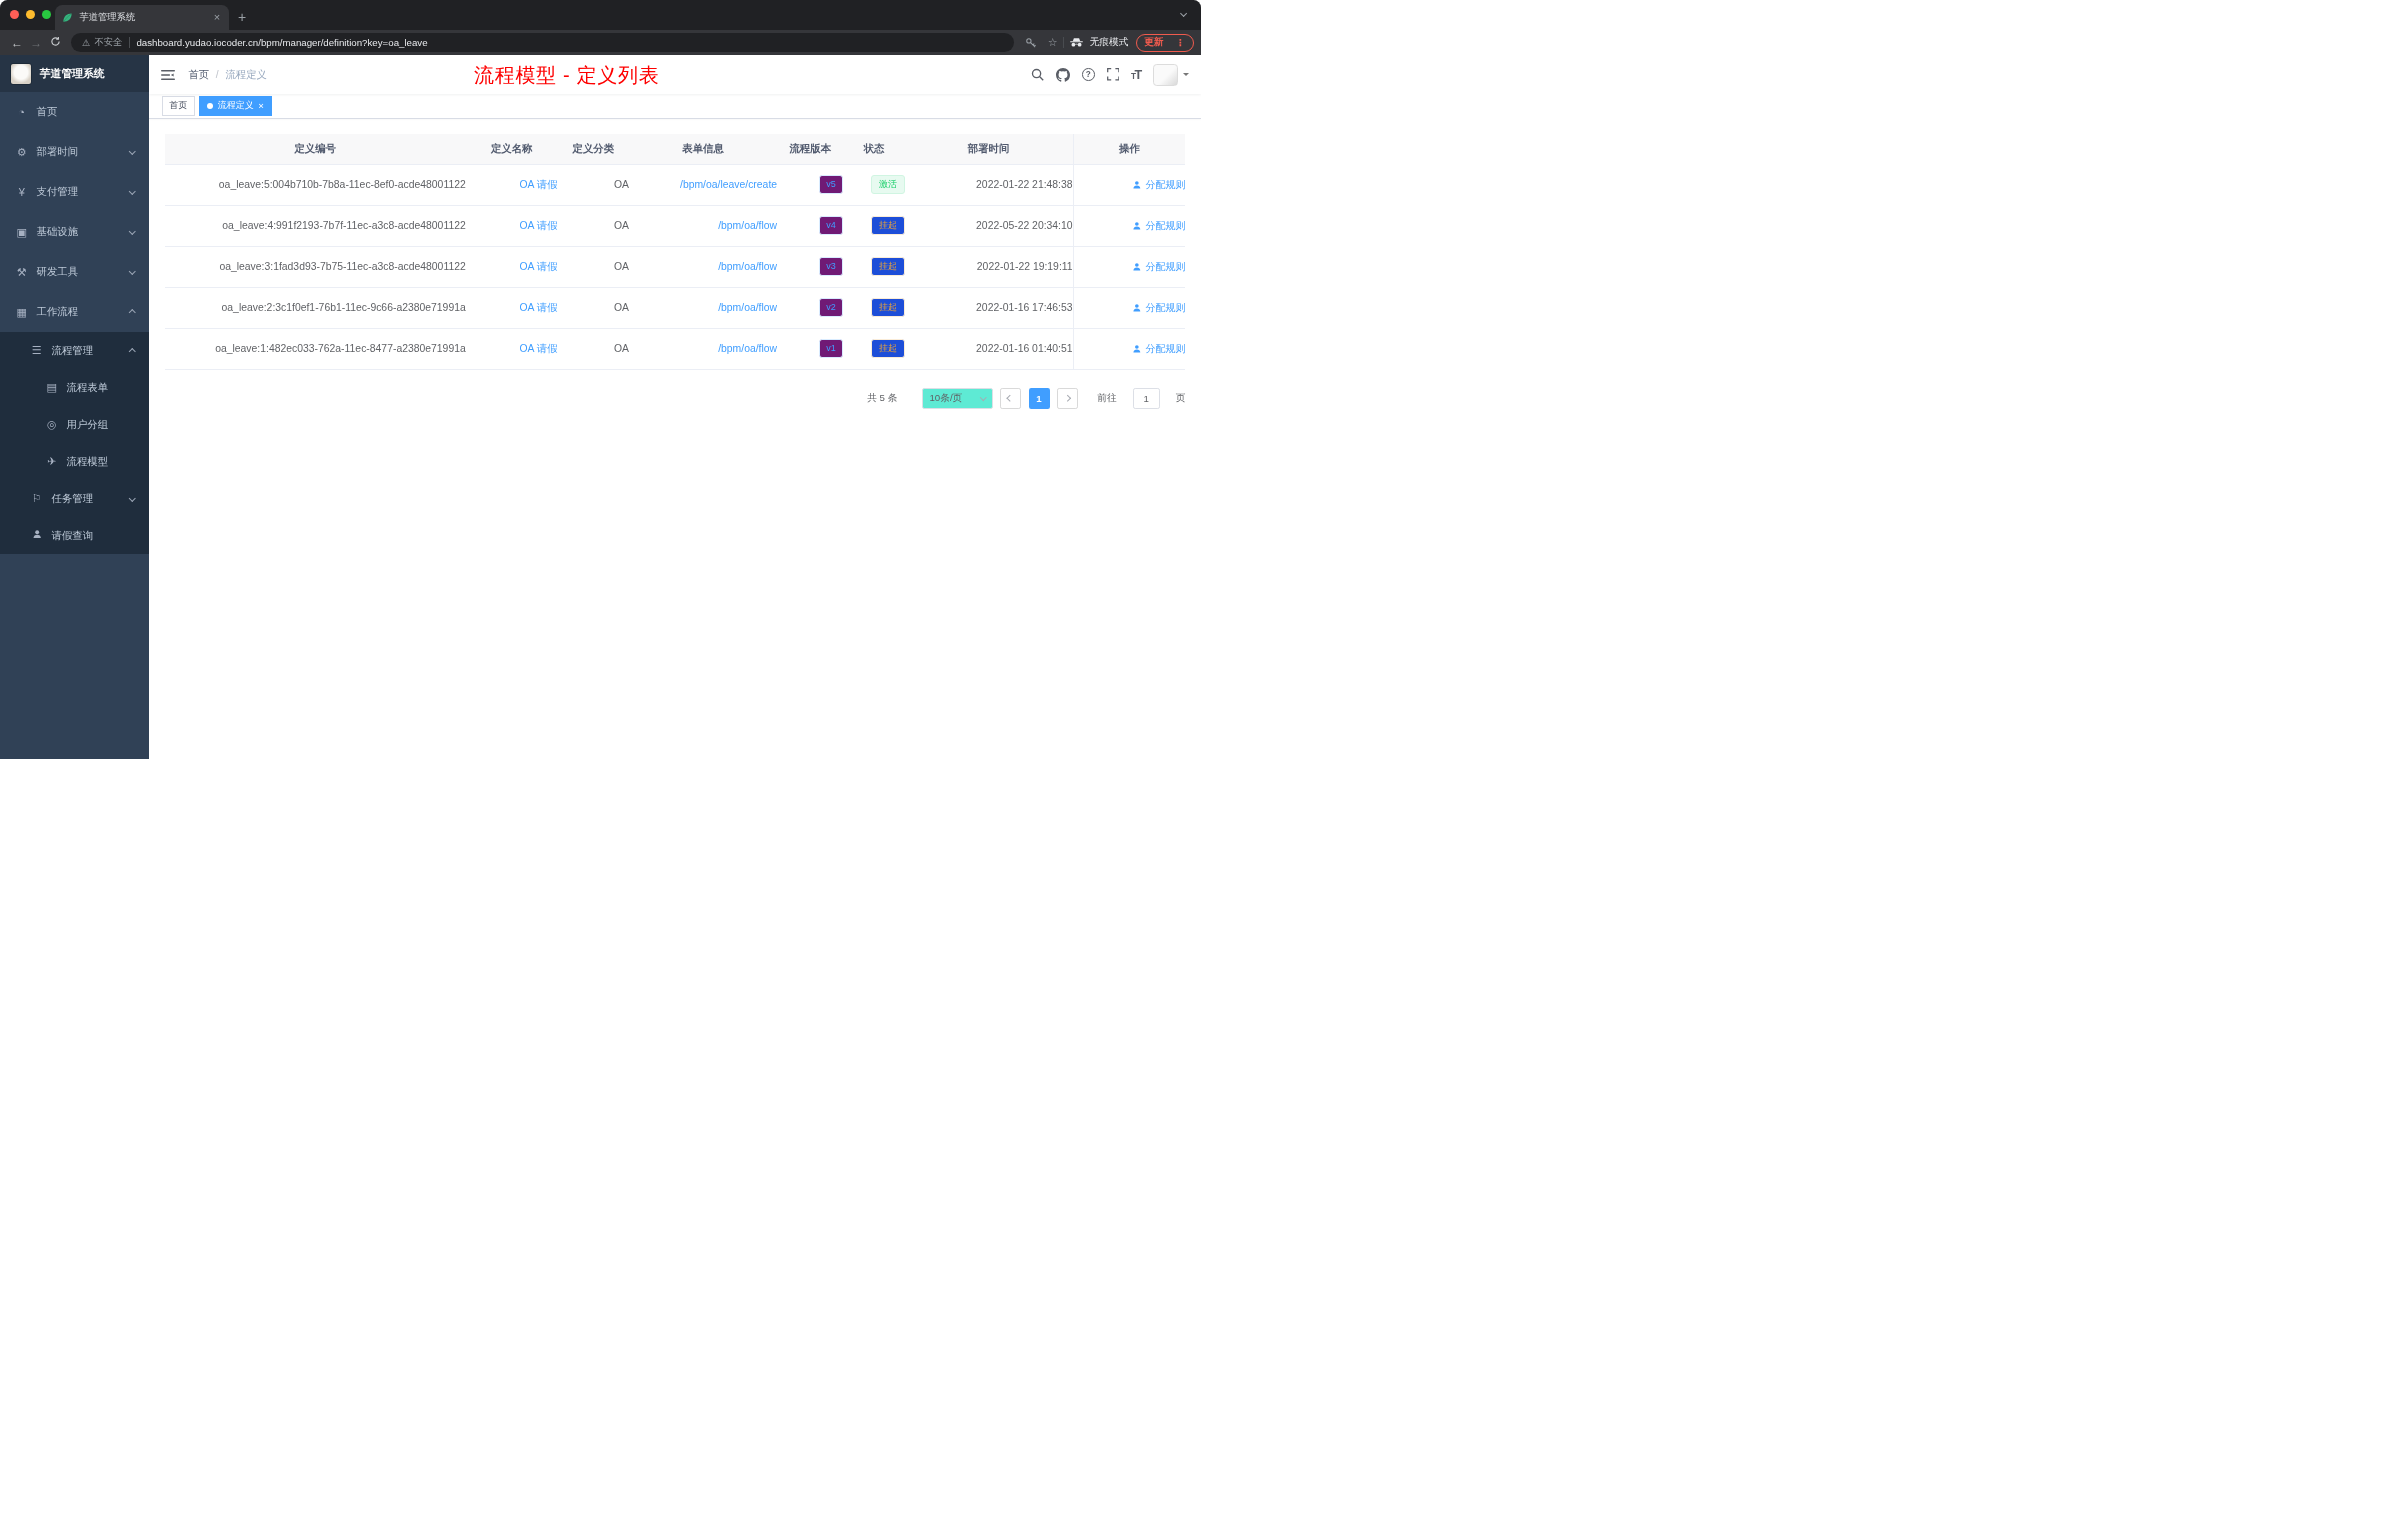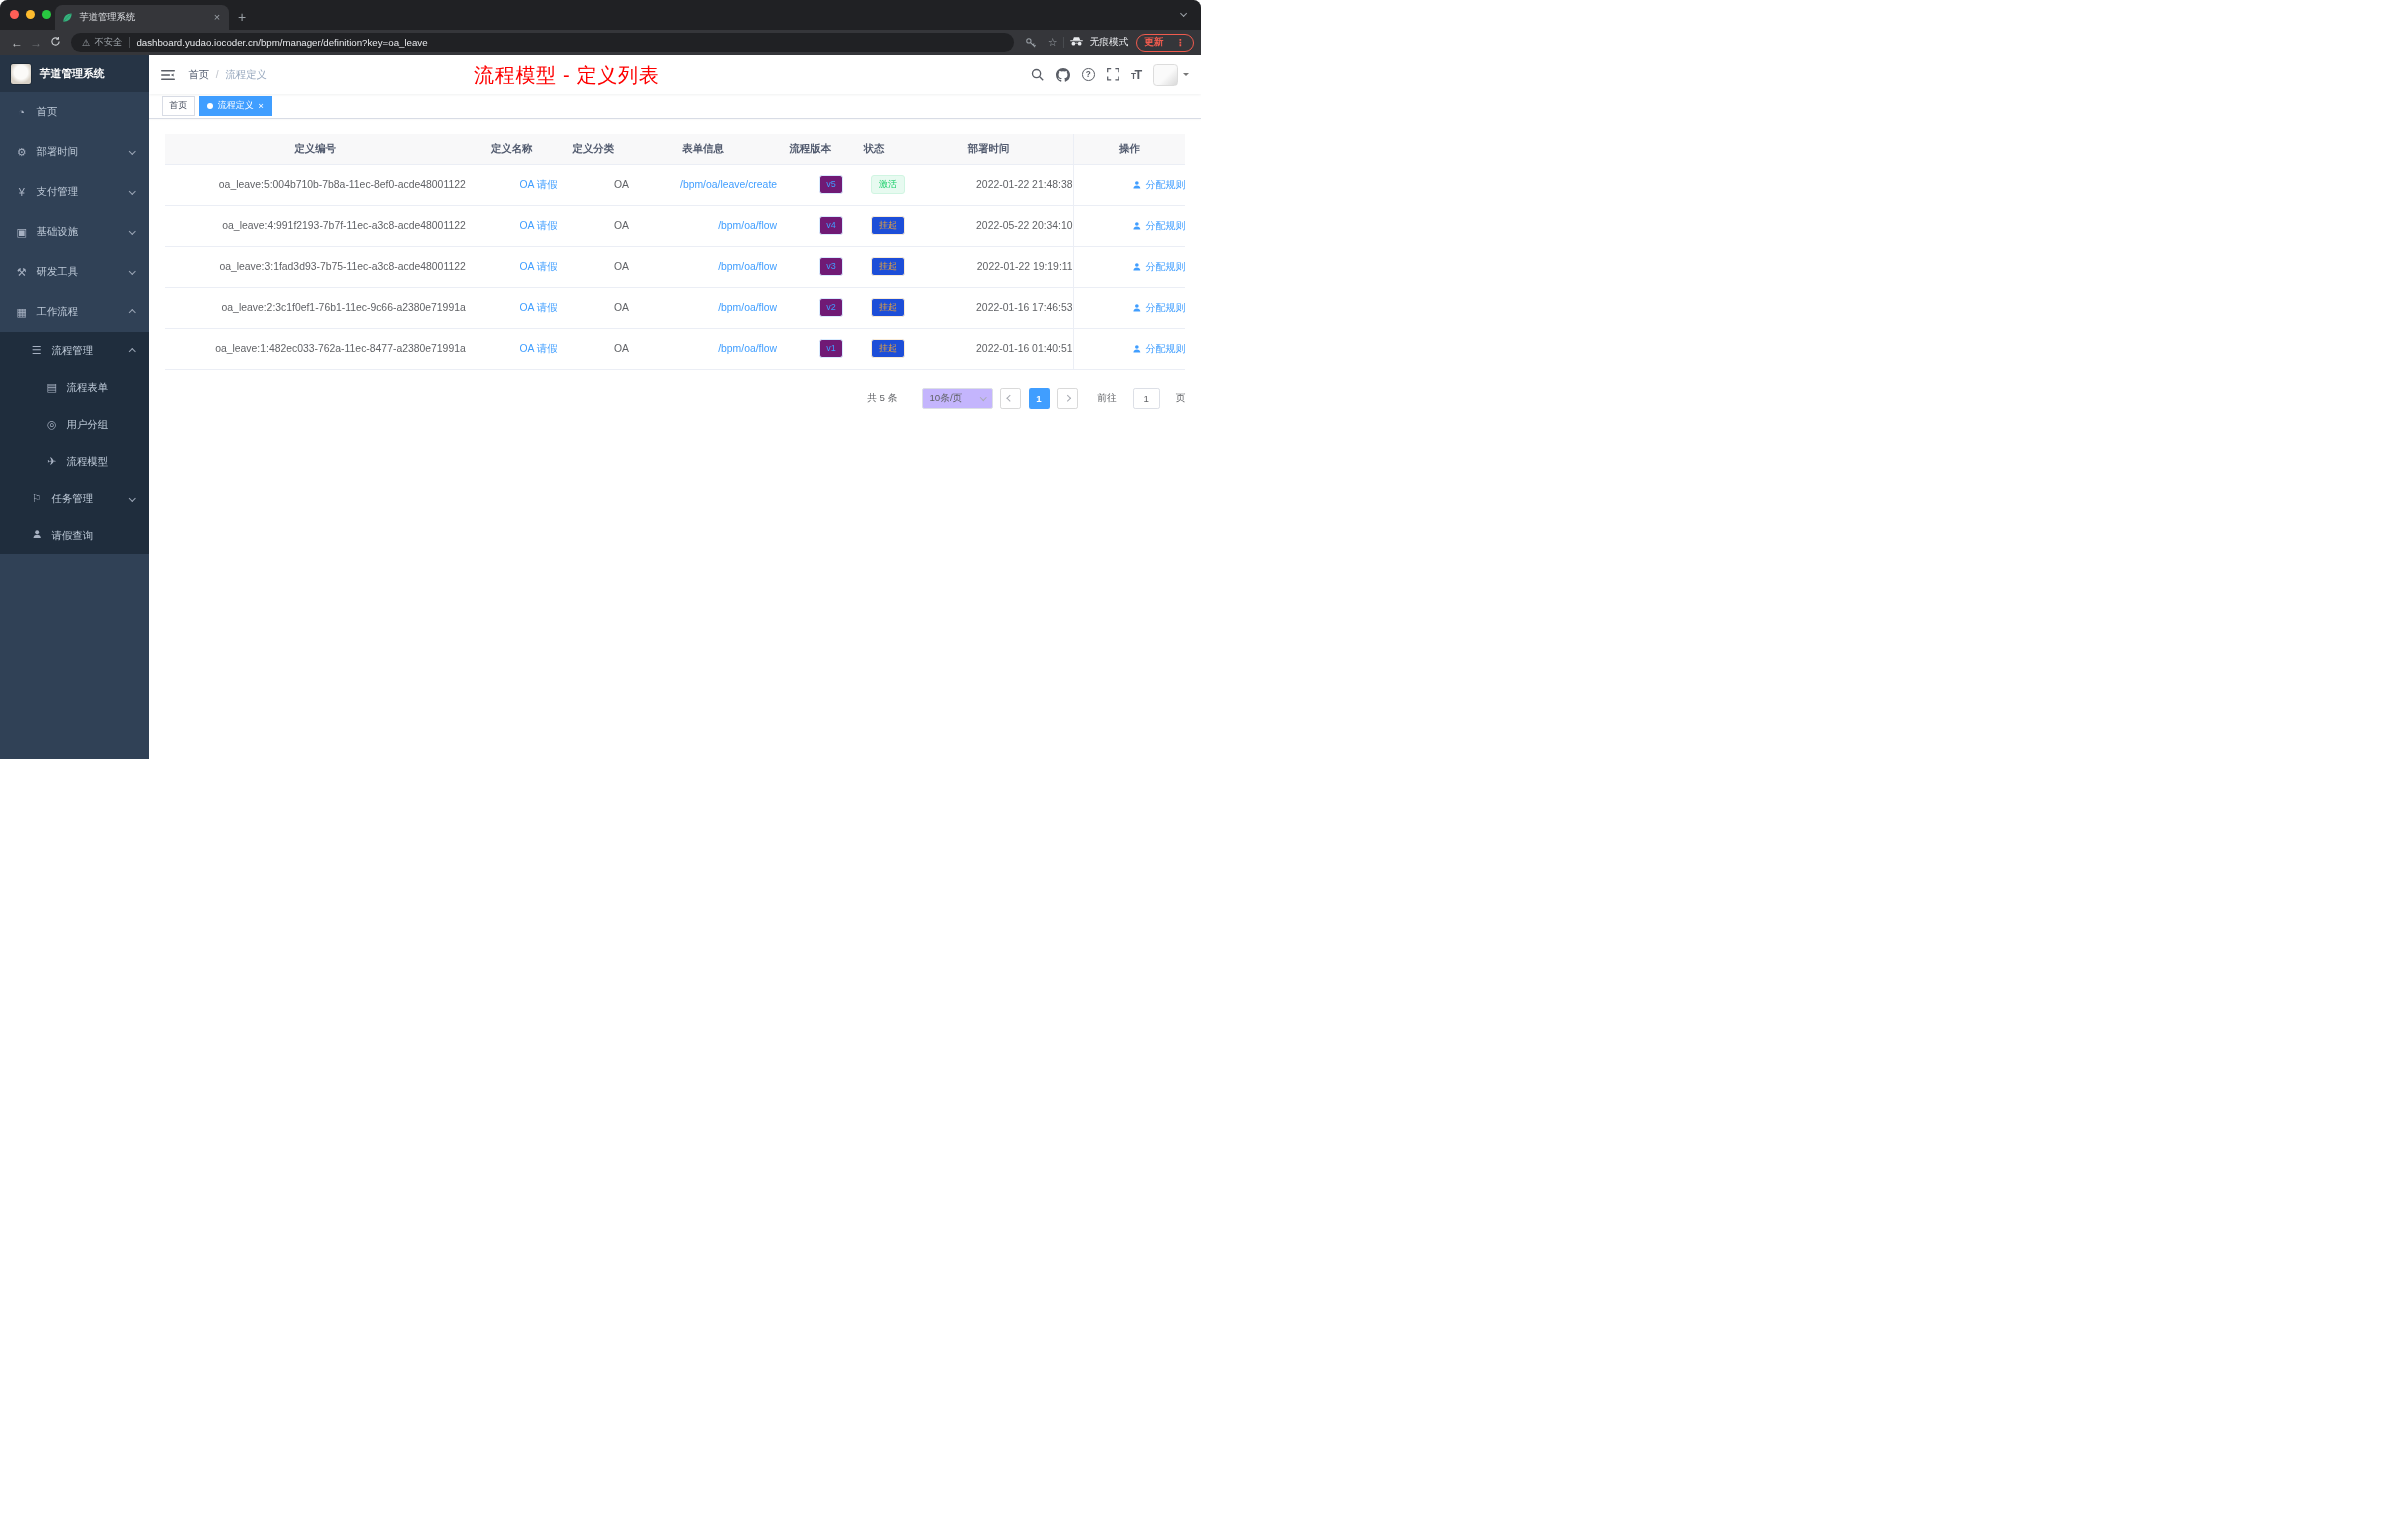--- a/index.html
+++ b/index.html
@@ -20,21 +20,21 @@
   .chev { display: inline-block; width: 5.2px; height: 5.2px; border-right: 1.2px solid #9aa0a6; border-bottom: 1.2px solid #9aa0a6; }
   .chev.down { transform: rotate(45deg); }
   .toolbar { height: 25px; background: #35363a; display: flex; align-items: center; padding: 0 7.4px; flex: none; }
   .nav-btn { width: 19.3px; text-align: center; font-size: 12px; color: #c6c9cc; }
   .nav-btn.dim { color: #6e7175; }
   .urlbar { flex: 1; height: 19.3px; background: #202124; border-radius: 9.7px; margin: 0 6px; display: flex; align-items: center; padding: 0 10.4px; gap: 6.7px; min-width: 0; }
   .sec { color: #9aa0a6; font-size: 9.3px; display: flex; align-items: center; gap: 4.5px; white-space: nowrap; }
   .divider-v { width: 0.7px; height: 10.4px; background: #494c50; flex: none; }
   .url-text { color: #e8eaed; font-size: 9.7px; white-space: nowrap; overflow: hidden; }
   .tb-icon { color: #9aa0a6; font-size: 11px; padding: 0 5.2px; display: flex; align-items: center; }
-  .incog { display: flex; gap: 5.2px; color: #e8eaed; font-size: 9.7px; margin: 0 7.4px 0 6px; white-space: nowrap; }
+  .incog { display: flex; align-items: center; gap: 5.2px; color: #e8eaed; font-size: 9.7px; margin: 0 7.4px 0 6px; white-space: nowrap; }
   .update-pill { display: flex; align-items: center; gap: 12px; border: 1.5px solid #f15b4e; border-radius: 10.4px; padding: 1.5px 7.4px; color: #f15b4e; font-size: 9.7px; font-weight: 700; white-space: nowrap; }
 
   
   .app { flex: 1; display: flex; min-height: 0; }
   .sidebar { width: 149px; background: #304156; flex: none; display: flex; flex-direction: column; overflow: hidden; }
   .logo-row { height: 37px; background: #263445; display: flex; align-items: center; padding: 0 10.4px; gap: 7.4px; flex: none; }
   .logo-img { width: 22px; height: 22px; border-radius: 3px; background: radial-gradient(circle at 50% 42%, #fbfaf8 0 44%, #d9d2c7 70%); border: 0.7px solid #1d2a38; flex: none; }
   .logo-title { color: #fff; font-size: 10.8px; font-weight: 700; white-space: nowrap; }
   .menu { flex: 1; overflow: hidden; }
   .mi { position: relative; display: flex; align-items: center; height: 40px; padding: 0 15px; color: #bfcbd9; font-size: 10.4px; gap: 8.2px; cursor: pointer; white-space: nowrap; }
@@ -76,21 +76,21 @@
   .badge { display: inline-block; padding: 2.2px 6.7px; border-radius: 3px; font-size: 9px; line-height: 1.4; }
   .badge.ver { background: #701a75; border: 0.7px solid #d9ecff; color: #409eff; }
   .badge.ok { background: #e7faf0; border: 0.7px solid #d0f5e2; color: #13ce66; }
   .badge.warn { background: #1d4ed8; border: 0.7px solid #faecd8; color: #e6a23c; }
   th.op, td.op { border-left: 0.7px solid #ebeef5; }
   .op-link { color: #409eff; display: inline-flex; align-items: center; gap: 3.7px; font-size: 10px; cursor: pointer; text-decoration: none; }
 
   
   .pagination { display: flex; align-items: center; justify-content: flex-end; gap: 7.4px; margin-top: 18px; font-size: 9.7px; color: #606266; }
   .ptotal { margin-right: 17px; }
-  .psel { width: 71px; height: 21px; border: 0.7px solid #dcdfe6; border-radius: 2.2px; display: flex; align-items: center; justify-content: space-between; padding: 0 6.7px; color: #606266; cursor: pointer; background: #c4b5fd; }
+  .psel { width: 71px; height: 21px; border: 0.7px solid #dcdfe6; border-radius: 2.2px; display: flex; align-items: center; justify-content: space-between; padding: 0 6.7px; color: #606266; cursor: pointer; background: #5eead4; }
   .chev3 { display: inline-block; width: 4.5px; height: 4.5px; border-right: 1px solid #a8abb2; border-bottom: 1px solid #a8abb2; }
   .chev3.down { transform: rotate(45deg) translate(-0.7px,-0.7px); }
   .chev3.left { transform: rotate(135deg); }
   .chev3.right { transform: rotate(-45deg); }
   .pbtn { width: 21px; height: 21px; border: 0.7px solid #d9d9d9; border-radius: 2.2px; background: #fff; display: flex; align-items: center; justify-content: center; cursor: pointer; }
   .pcur { width: 21px; height: 21px; border-radius: 2.2px; background: #409eff; color: #fff; display: flex; align-items: center; justify-content: center; font-weight: 700; cursor: pointer; }
   .goto { display: flex; align-items: center; gap: 16px; margin-left: 12px; }
   .goto-input { width: 27px; height: 21px; border: 0.7px solid #dcdfe6; border-radius: 2.2px; text-align: center; font-size: 9.7px; color: #606266; font-family: inherit; background: #fff; }
 </style>
 </head>

